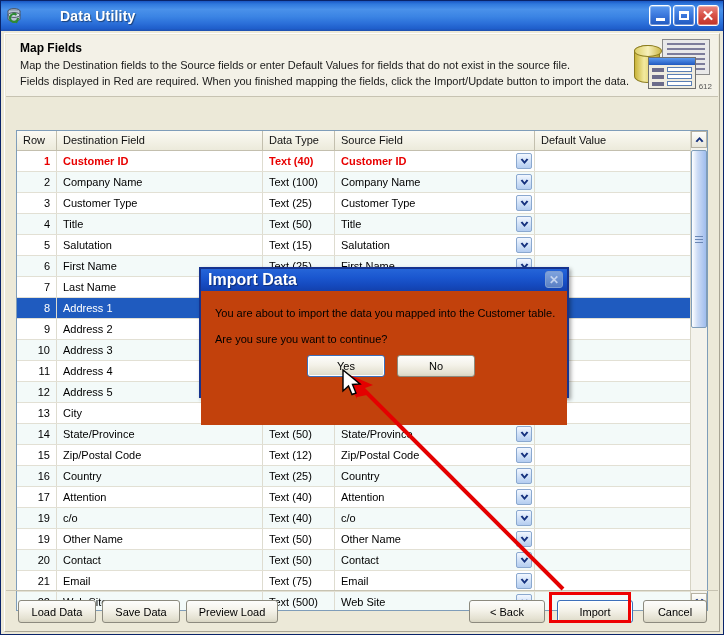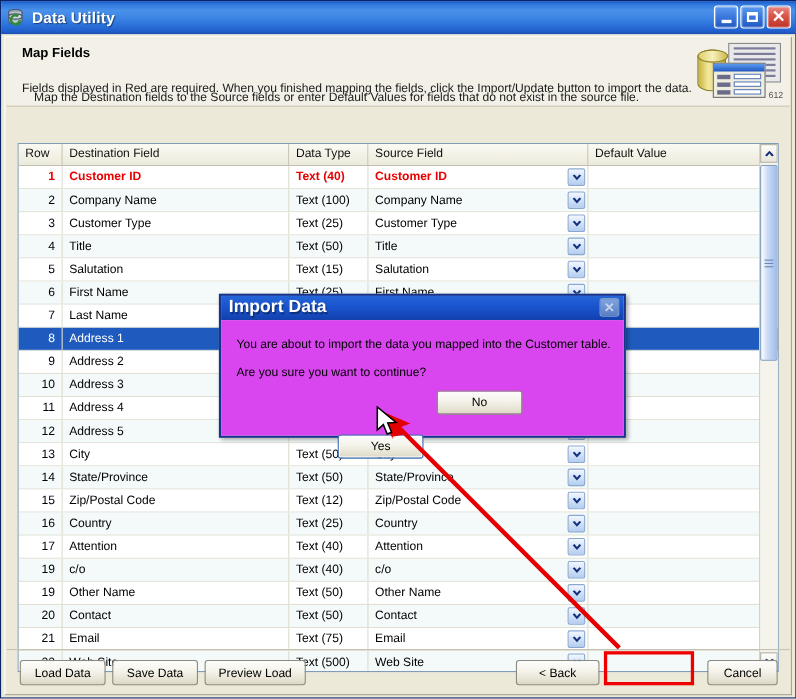--- a/index.html
+++ b/index.html
@@ -35,20 +35,21 @@
     position: relative; flex: none;
     margin-right: 5px;
   }
   .title-text {
     color: #ffffff;
     font-size: 14px;
     font-weight: bold;
     text-shadow: 1px 1px 1px rgba(0,0,0,0.45);
     letter-spacing: 0.2px;
     white-space: nowrap;
+    margin-left: 31px;
   }
   #win-buttons {
     position: absolute; right: 4px; top: 4px;
     display: flex; gap: 2px;
   }
   .win-btn {
     width: 22px; height: 21px;
     border: 1px solid #ffffff;
     border-radius: 3px;
     display: flex; align-items: center; justify-content: center;
@@ -79,22 +80,22 @@
     position: absolute; left: 1px; top: 1px;
     width: 712px; height: 62px;
     background: #f3f1e7;
     border-bottom: 1px solid #c7c3b2;
   }
   #header-title {
     position: absolute; left: 14px; top: 6px;
     font-size: 12px; font-weight: bold; color: #000;
   }
   #header-line1 {
-    position: absolute; left: 25px; top: 24px;
-    font-size: 11px; color: #1a1a1a; margin-top: 24px;
+    position: absolute; left: 14px; top: 24px;
+    font-size: 11px; color: #1a1a1a;
   }
   #header-line2 {
     position: absolute; left: 14px; top: 40px;
     font-size: 11px; color: #1a1a1a;
   }
 
   
   #header-graphic {
     position: absolute; right: 6px; top: 4px;
     width: 80px; height: 54px;
@@ -229,21 +230,20 @@
     height: 23px;
     background: linear-gradient(to bottom,#fdfdfc 0%,#f4f2e9 45%,#e4e1d1 85%,#d8d5c3 100%);
     border: 1px solid #8c8a7e; border-radius: 3px;
     font-size: 11px; color: #000;
     display: flex; align-items: center; justify-content: center;
     cursor: pointer;
   }
   .xpbtn.focus {
     border: 1px solid #3c6fba;
     box-shadow: inset 0 0 0 1px #ffffff;
-    margin-top: 40px;
   }
 
   
   #dialog {
     position: absolute; left: 198px; top: 266px;
     width: 370px; height: 131px;
     border: 2px solid #16338e;
     background: #ece9d8;
     box-shadow: 2px 2px 4px rgba(0,0,0,0.35);
   }
@@ -261,22 +261,22 @@
     position: absolute; right: 4px; top: 2px;
     width: 18px; height: 17px;
     border: 1px solid #7f9ed0; border-radius: 3px;
     background: linear-gradient(to bottom,#7fa3dd,#5a80c4);
     color: #c3d3ee; font-size: 12px; font-weight: bold;
     display: flex; align-items: center; justify-content: center;
     cursor: default;
   }
   #dlg-body {
     position: absolute; left: 0; top: 22px;
-    width: 366px; height: 105px;
-    background: #d946ef;
+    width: 366px; height: 134px;
+    background: #c2410c;
   }
   #dlg-msg1 { position:absolute; left: 14px; top: 16px; font-size: 11px; color:#000; }
   #dlg-msg2 { position:absolute; left: 14px; top: 42px; font-size: 11px; color:#000; }
   #dlg-yes { position:absolute; left: 106px; top: 64px; width: 78px; height: 22px; }
   #dlg-no  { position:absolute; left: 196px; top: 64px; width: 78px; height: 22px; }
 
   
   #anno { position:absolute; left:0; top:0; width:724px; height:635px; pointer-events:none; }
   #import-highlight {
     position: absolute;

